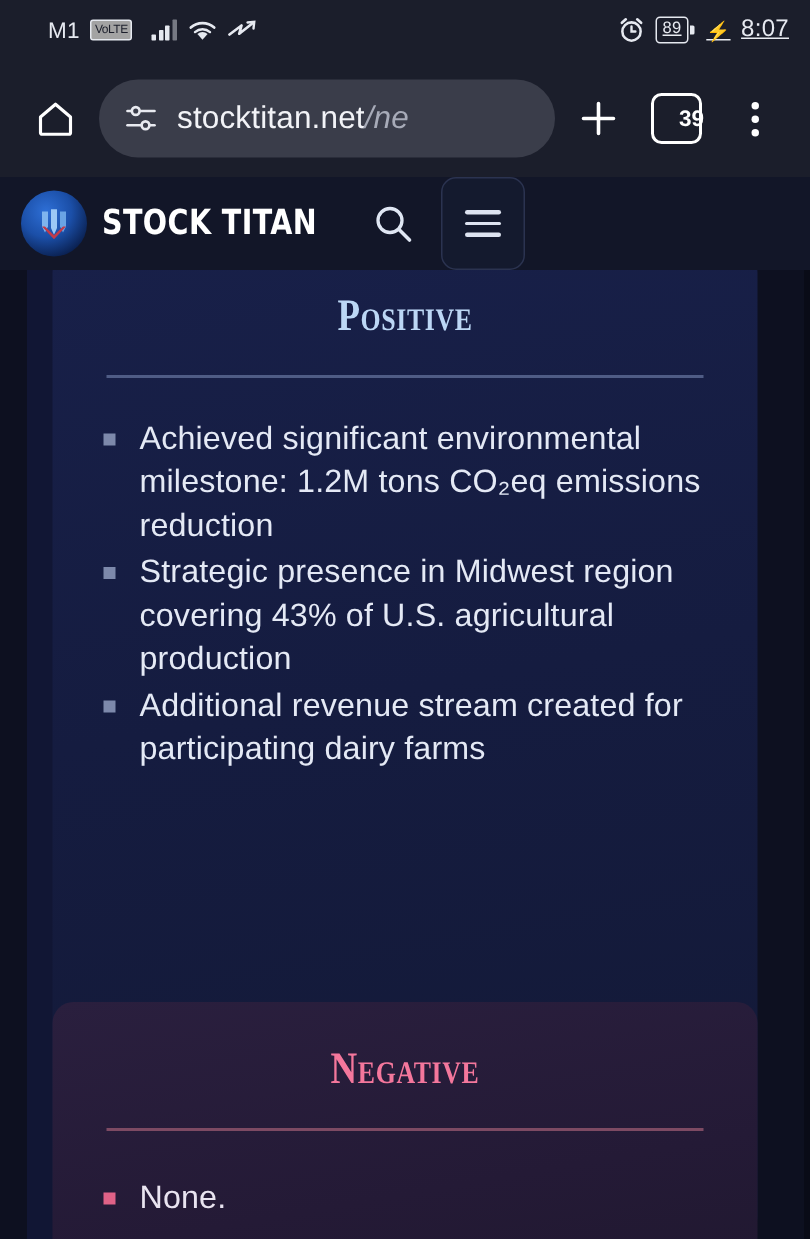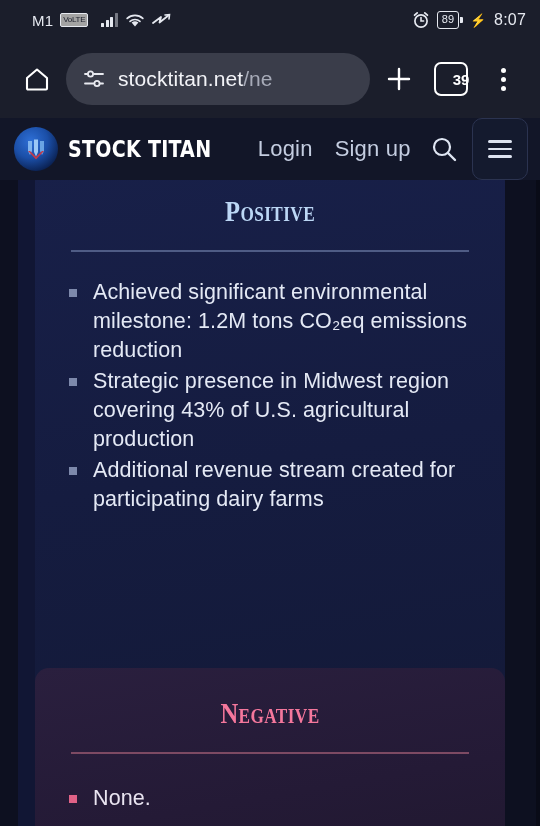--- a/index.html
+++ b/index.html
@@ -13,21 +13,21 @@
 
   
   .statusbar {
     height: 40px; width: 100%;
     background: #1b1e2b;
     display: flex; align-items: center;
     padding: 4px 14px;
     color: #e9ecf2;
   }
   .sb-left { display: flex; align-items: center; gap: 7px; flex: 1; padding-left: 18px; }
-  .sb-right { display: flex; align-items: center; gap: 7px; }
+  .sb-right { display: flex; align-items: center; gap: 7px; text-decoration: underline; }
   .carrier { font-size: 15px; letter-spacing: .2px; color: #e6e9f0; }
   .volte {
     border: 1.5px solid #e6e9f0; border-radius: 2px;
     font-size: 8px; font-weight: normal; line-height: 1;
     padding: 2px 2px 1.5px; letter-spacing: -.3px;
     background: #a3a3a3; color: #1b1e2b;
   }
   .bars { display: flex; align-items: flex-end; gap: 1.5px; height: 14px; margin-left: 6px; }
   .bars i { width: 3px; background: #e6e9f0; display: block; border-radius: .5px; }
   .bars i:nth-child(1){ height: 4px; }
@@ -63,21 +63,21 @@
     background: #3a3d4a; border-radius: 26px;
     display: flex; align-items: center;
     padding: 0 16px; gap: 12px;
     overflow: hidden; min-width: 0;
   }
   .url-text {
     font-size: 21px; color: #f2f3f7;
     white-space: nowrap; overflow: hidden;
     letter-spacing: .1px;
   }
-  .url-text .dim { color: #a7abb8; }
+  .url-text .dim { color: #a7abb8; font-style: italic; }
   .tabcount {
     width: 34px; height: 34px;
     border: 2.5px solid #fff; border-radius: 7px;
     display: flex; align-items: center; justify-content: center;
     font-size: 15px; font-weight: bold; color: #fff; padding-left: 20px;
   }
   .dots { display: flex; flex-direction: column; gap: 4px; align-items: center; }
   .dots span { width: 5px; height: 5px; background: #fff; border-radius: 50%; display: block; }
 
   
@@ -265,24 +265,20 @@
   <div class="siteheader">
     <div class="logo-badge">
       <svg width="30" height="30" viewBox="0 0 30 30">
         <path d="M7 7 H11 V17 L9 21 L7 17 Z" fill="#7fb4ee"></path>
         <path d="M13 5.5 H17 V18 L15 22.5 L13 18 Z" fill="#9cc8f6"></path>
         <path d="M19 7 H23 V17 L21 21 L19 17 Z" fill="#6aa4e4"></path>
         <path d="M7 17 L15 25.5 L23 17 L21 17 L15 22.8 L9 17 Z" fill="#c23a4a"></path>
       </svg>
     </div>
     <div class="brandname">STOCK TITAN</div>
-    <div class="nav-links">
-      <span class="nav-link">Login</span>
-      <span class="nav-link">Sign up</span>
-    </div>
     <div class="search-btn">
       <svg width="30" height="30" viewBox="0 0 30 30">
           <circle cx="13" cy="13" r="8" stroke="#dfe6f3" stroke-width="2.2" fill="none"></circle>
           <path d="M19 19 L26 26" stroke="#dfe6f3" stroke-width="2.4" stroke-linecap="round"></path>
         </svg>
     </div>
     <div class="menu-box">
       <i></i>
         <i></i>
         <i></i>

